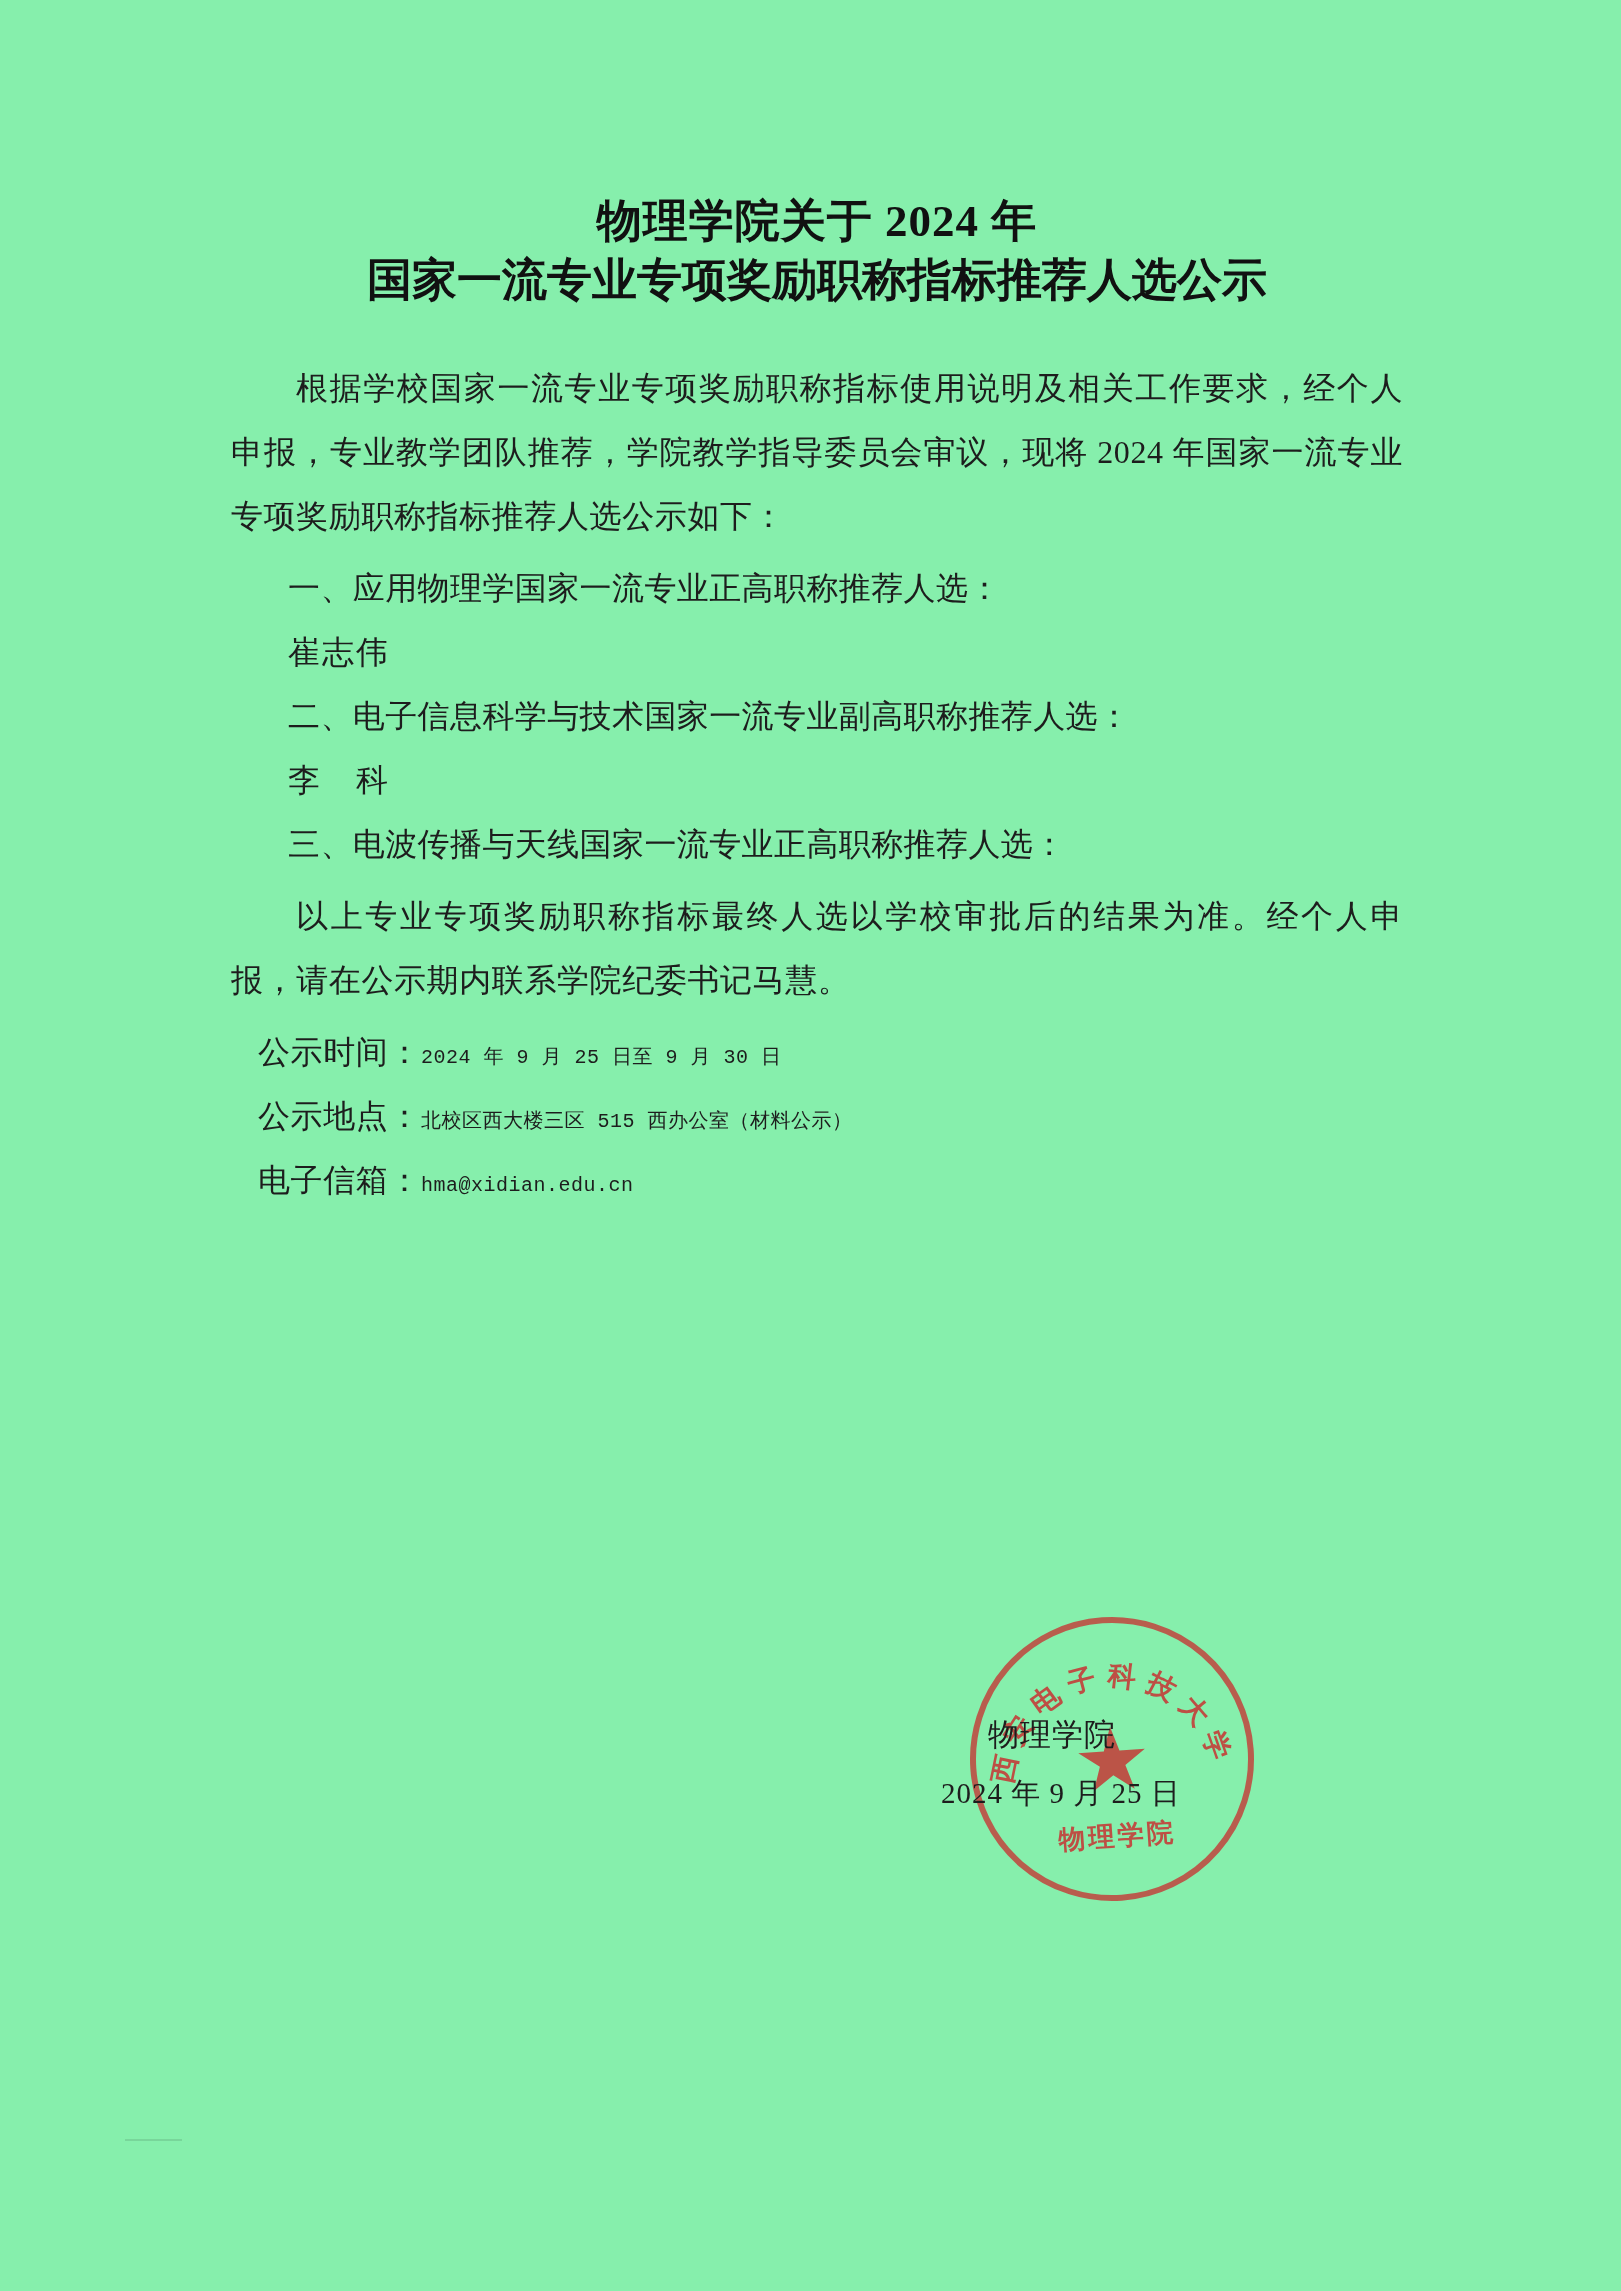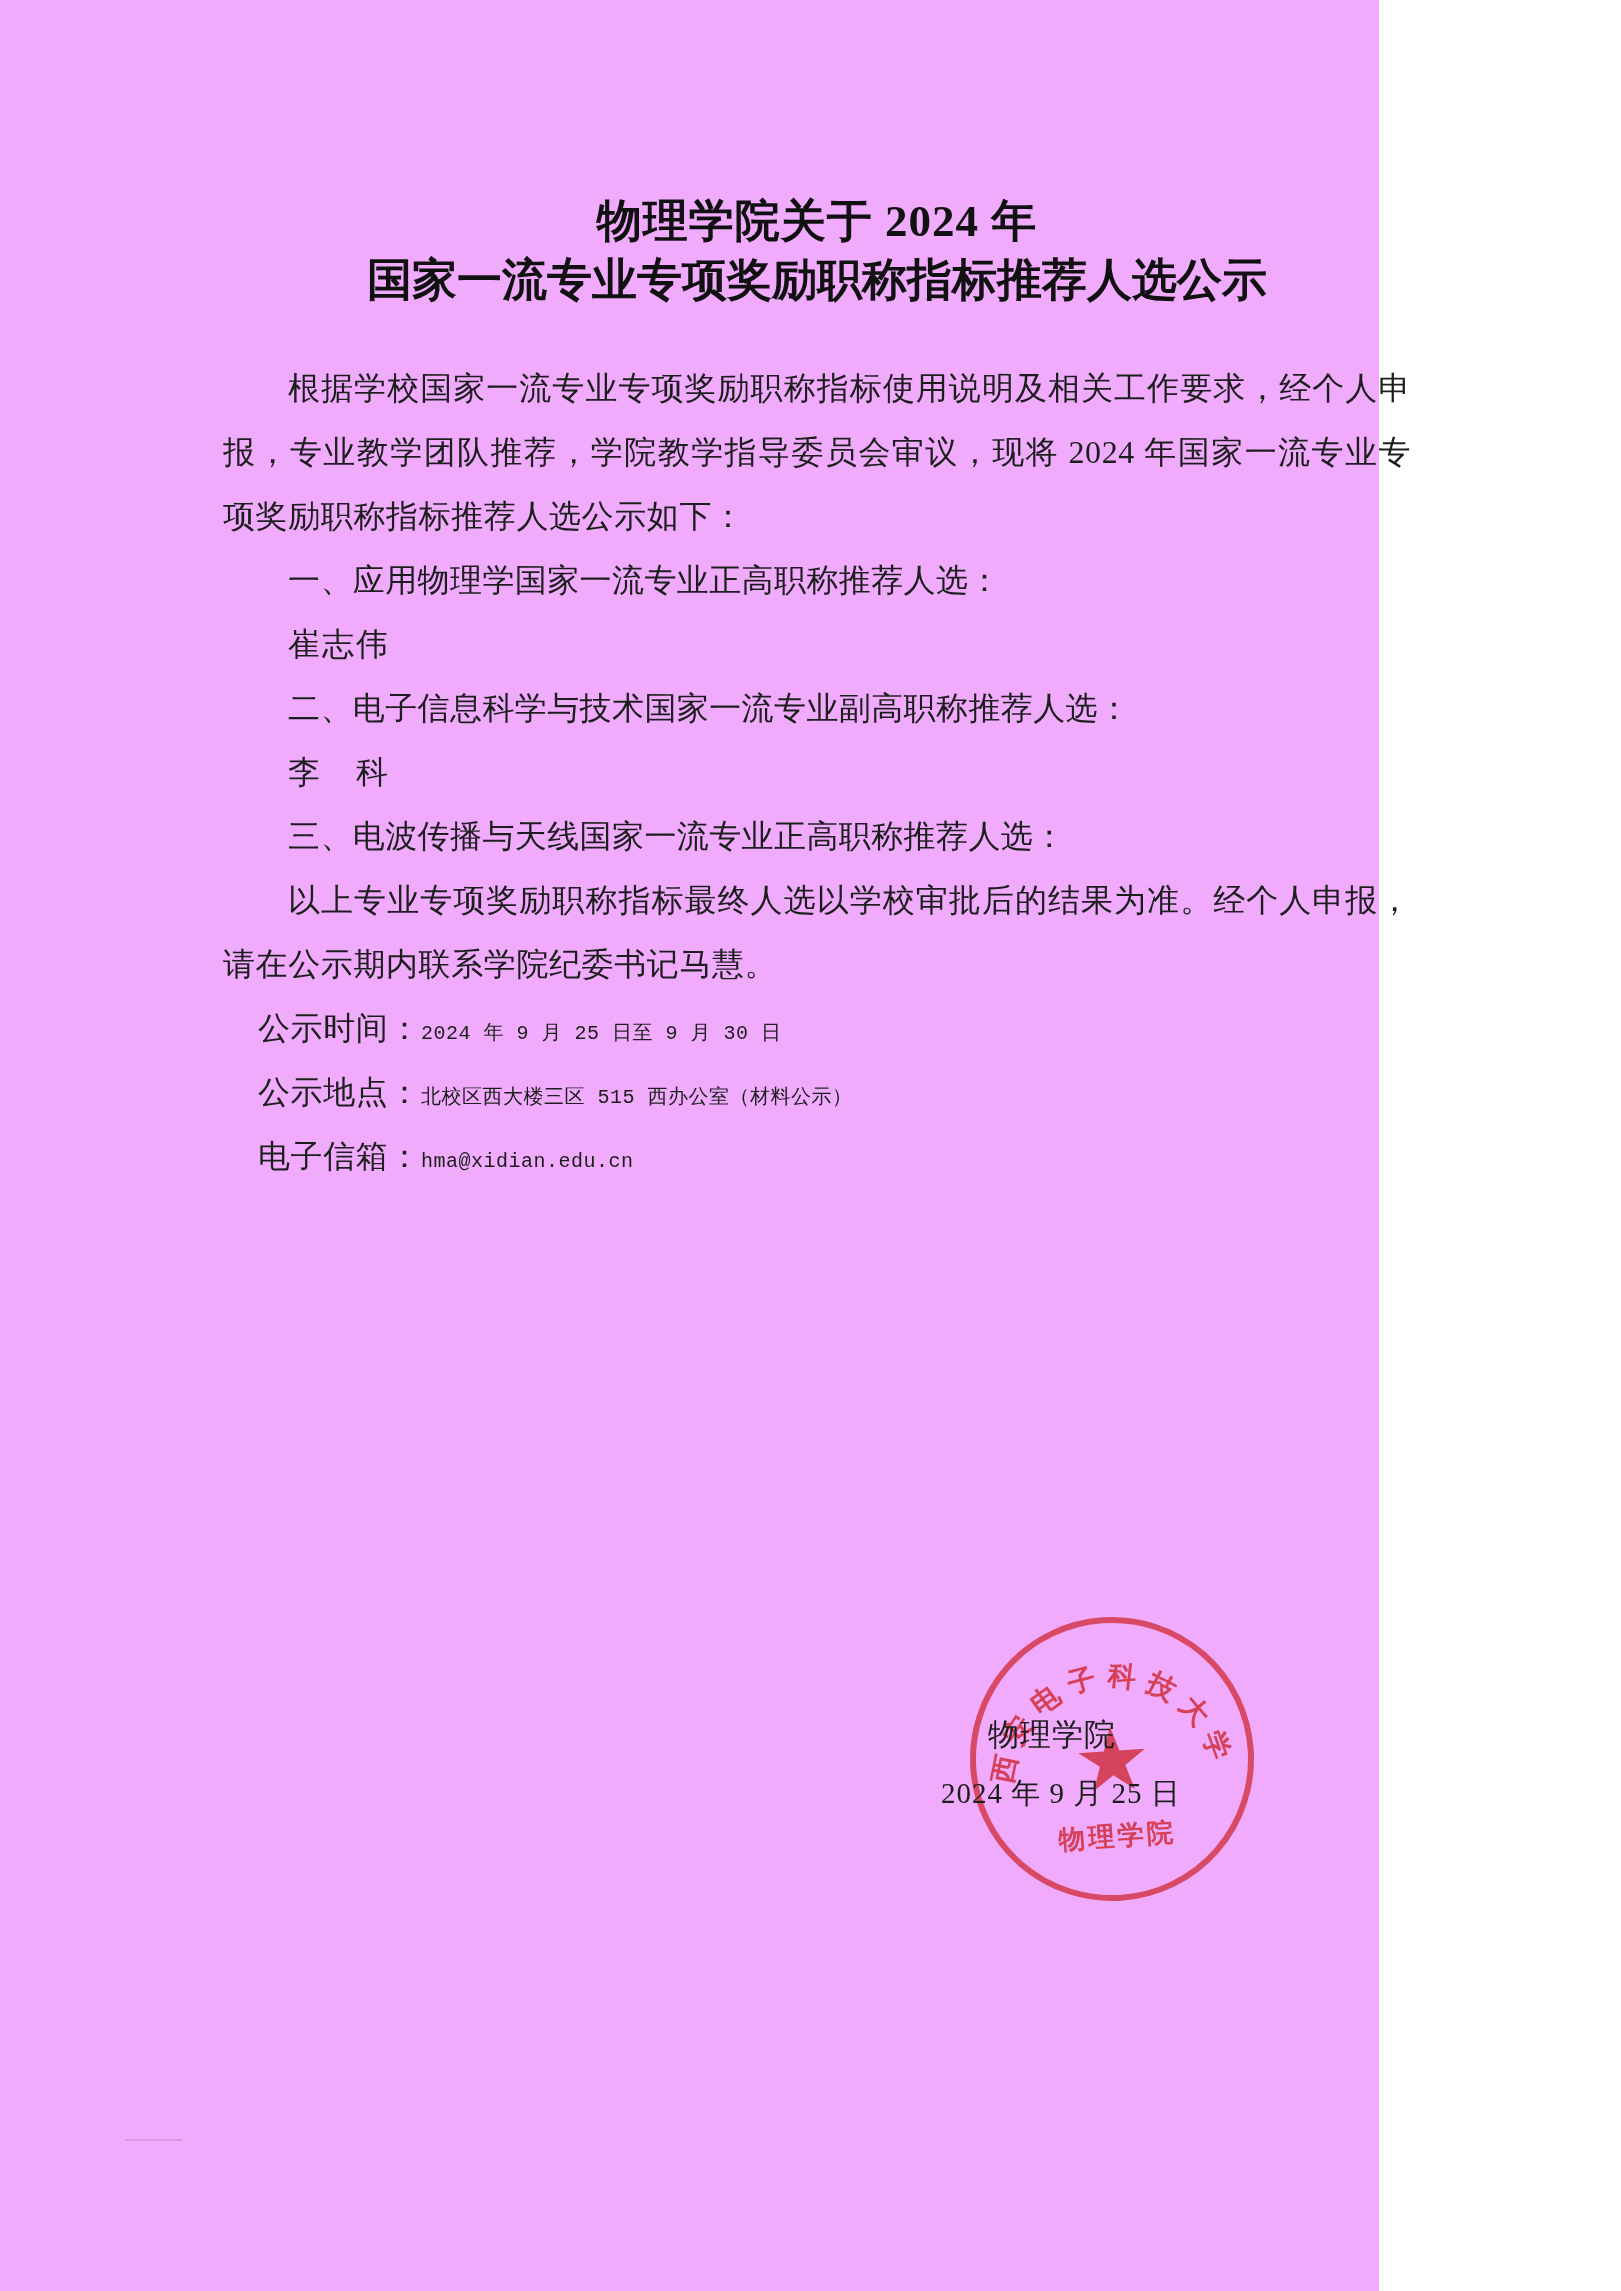--- a/index.html
+++ b/index.html
@@ -11,23 +11,23 @@
     width: 1621px;
     height: 2292px;
     font-family: "Liberation Serif", "DejaVu Serif", serif;
     color: #1b1b1b;
     position: relative;
     overflow: hidden;
   }
   .page {
     position: absolute;
     left: 0; top: 0;
-    width: 1379px;
+    width: 1621px;
     height: 2292px;
-    background: #f0abfc;
+    background: #86efac;
   }
   .content {
     position: absolute;
     left: 223px;
     top: 192px;
     width: 1188px;
   }
 
   
   .title {
@@ -49,21 +49,21 @@
 
   
   .body {
     margin-top: 45px;
     font-size: 32px;
     line-height: 2.0;
     color: #1d1d1d;
     letter-spacing: 0.6px;
   }
   p.para {
-    margin: 0;
+    margin: 8px;
     text-align: justify;
     text-justify: inter-ideograph;
     text-indent: 65px;
   }
   p.para.intro {
     text-align: justify;
   }
   .heading-item {
     margin: 0;
     text-indent: 65px;

